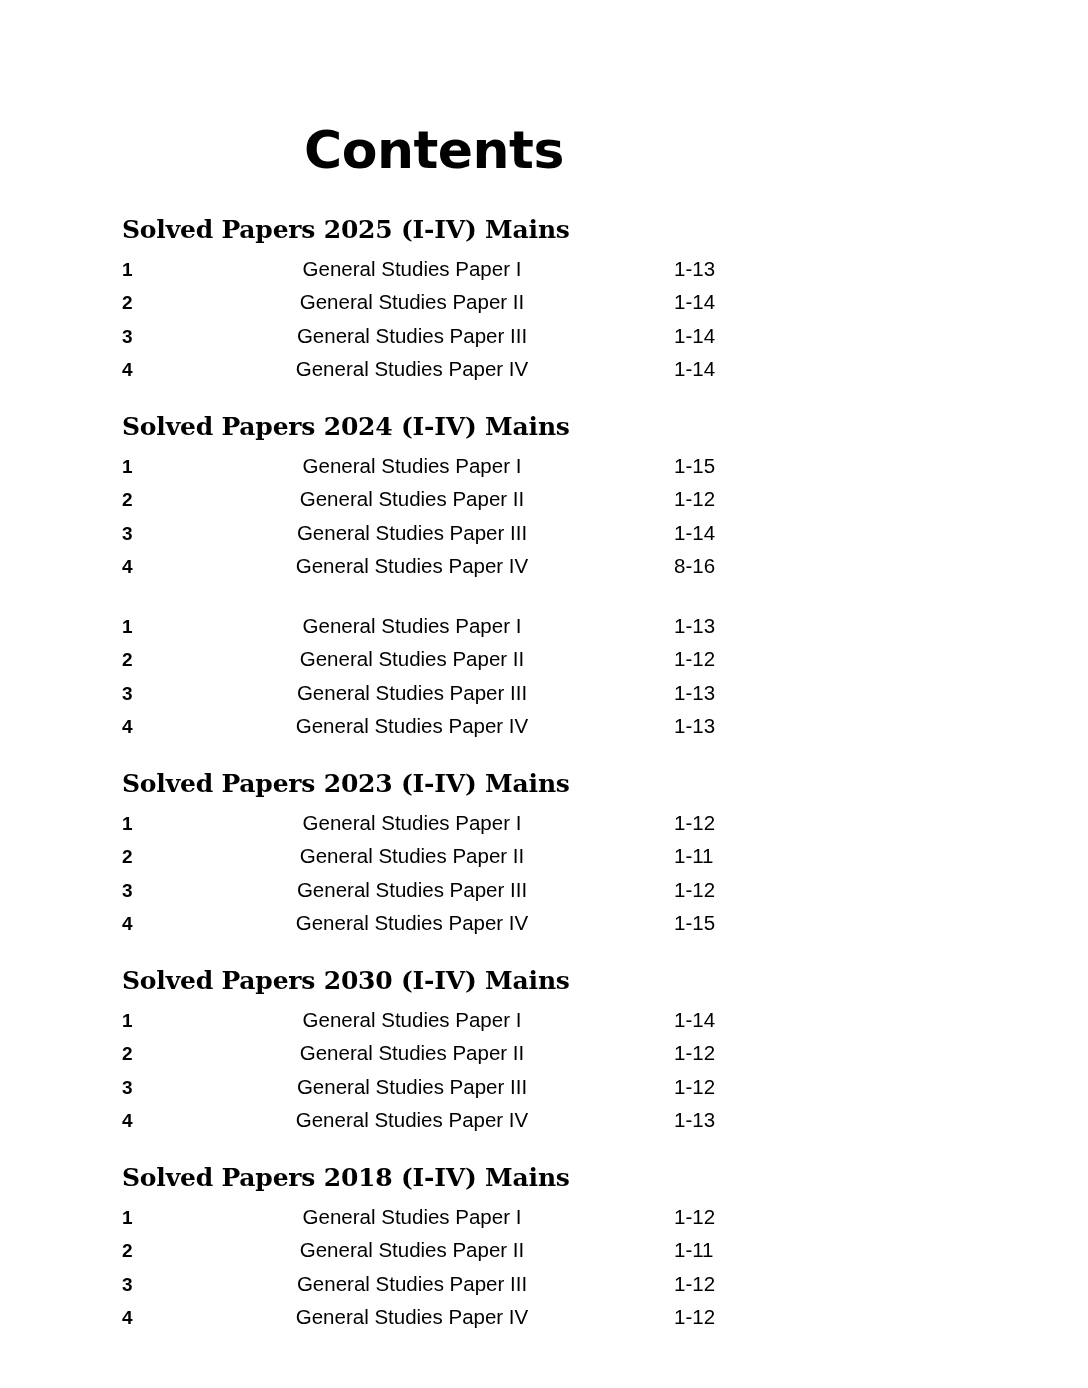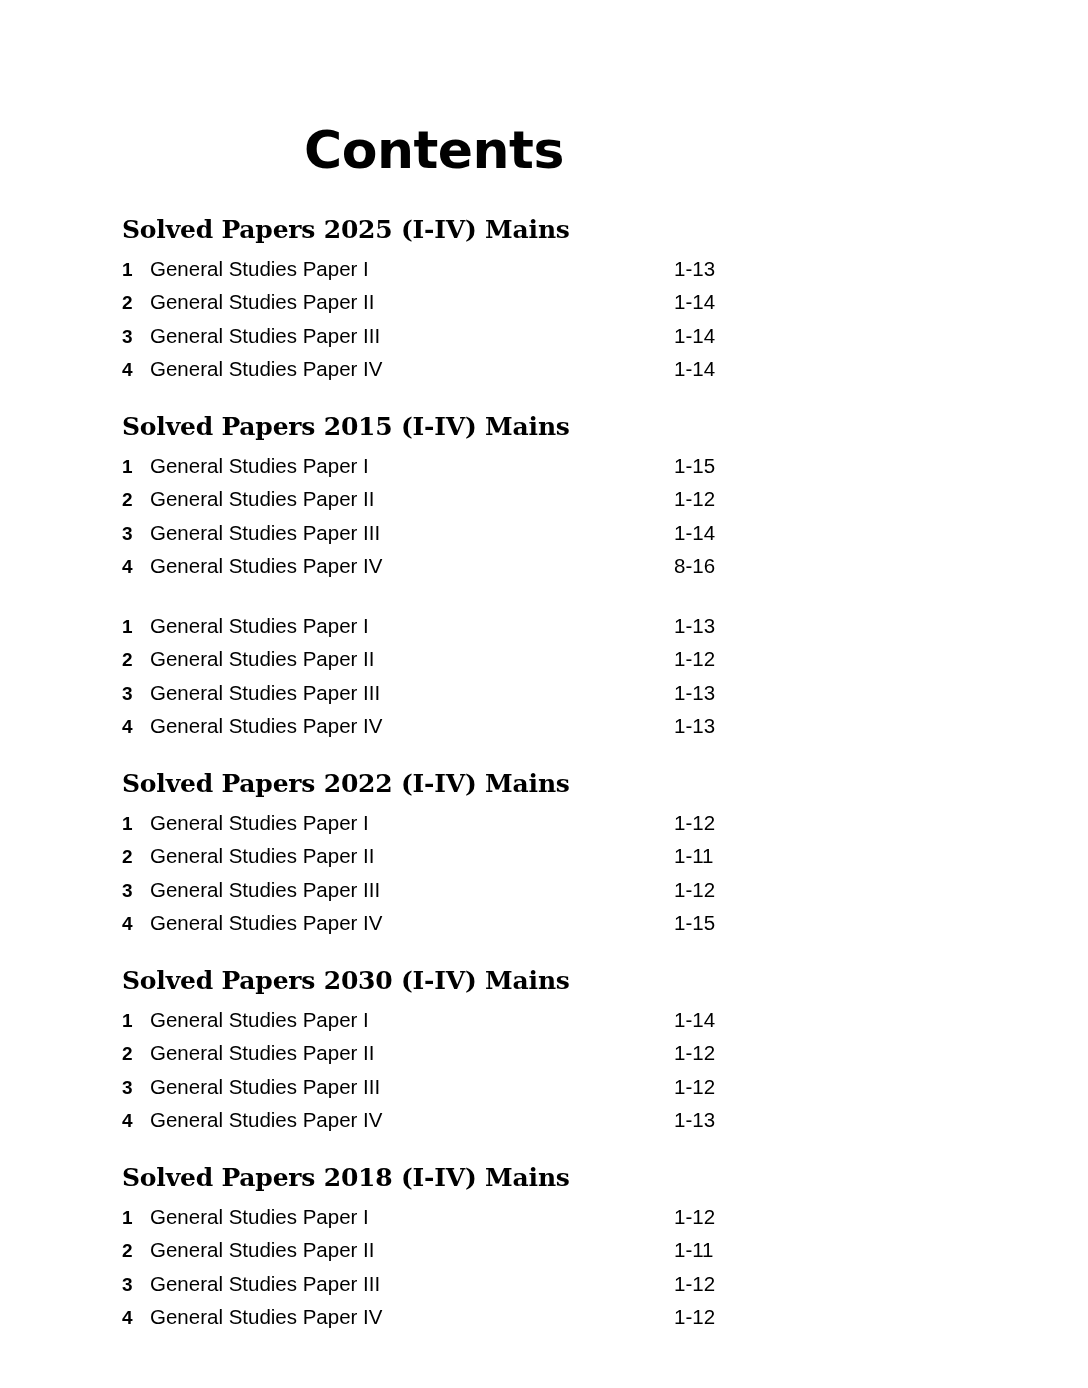--- a/index.html
+++ b/index.html
@@ -59,20 +59,21 @@
   }
   .entry-num {
     width: 28px;
     flex: 0 0 28px;
     font-weight: bold;
     font-size: 19px;
   }
   .entry-label {
     flex: 1 1 auto;
     white-space: nowrap;
+    text-align: center;
   }
   .entry-pages {
     flex: 0 0 auto;
     text-align: left;
     min-width: 70px;
     padding-right: 14px;
   }
 </style>
 </head>
 <body>
@@ -97,21 +98,21 @@
           <span class="entry-label">General Studies Paper III</span>
           <span class="entry-pages">1-14</span>
         </div>
         <div class="entry">
           <span class="entry-num">4</span>
           <span class="entry-label">General Studies Paper IV</span>
           <span class="entry-pages">1-14</span>
         </div>
       </div>
       <div class="section">
-        <div class="section-title">Solved Papers 2015 (I-IV) Mains</div>
+        <div class="section-title">Solved Papers 2024 (I-IV) Mains</div>
         <div class="entry">
           <span class="entry-num">1</span>
           <span class="entry-label">General Studies Paper I</span>
           <span class="entry-pages">1-15</span>
         </div>
         <div class="entry">
           <span class="entry-num">2</span>
           <span class="entry-label">General Studies Paper II</span>
           <span class="entry-pages">1-12</span>
         </div>
@@ -142,21 +143,21 @@
           <span class="entry-label">General Studies Paper III</span>
           <span class="entry-pages">1-13</span>
         </div>
         <div class="entry">
           <span class="entry-num">4</span>
           <span class="entry-label">General Studies Paper IV</span>
           <span class="entry-pages">1-13</span>
         </div>
       </div>
       <div class="section">
-        <div class="section-title">Solved Papers 2022 (I-IV) Mains</div>
+        <div class="section-title">Solved Papers 2023 (I-IV) Mains</div>
         <div class="entry">
           <span class="entry-num">1</span>
           <span class="entry-label">General Studies Paper I</span>
           <span class="entry-pages">1-12</span>
         </div>
         <div class="entry">
           <span class="entry-num">2</span>
           <span class="entry-label">General Studies Paper II</span>
           <span class="entry-pages">1-11</span>
         </div>

